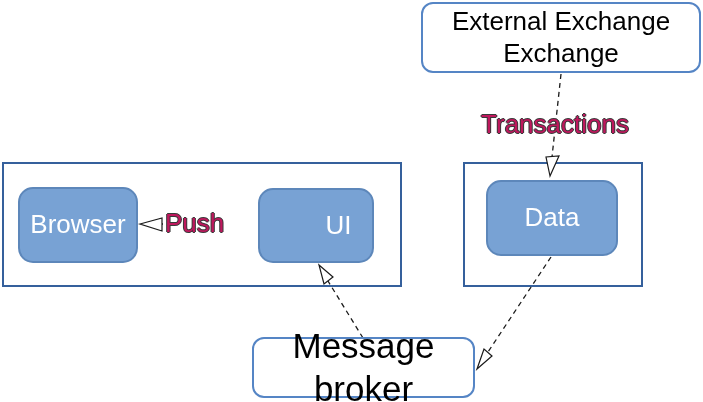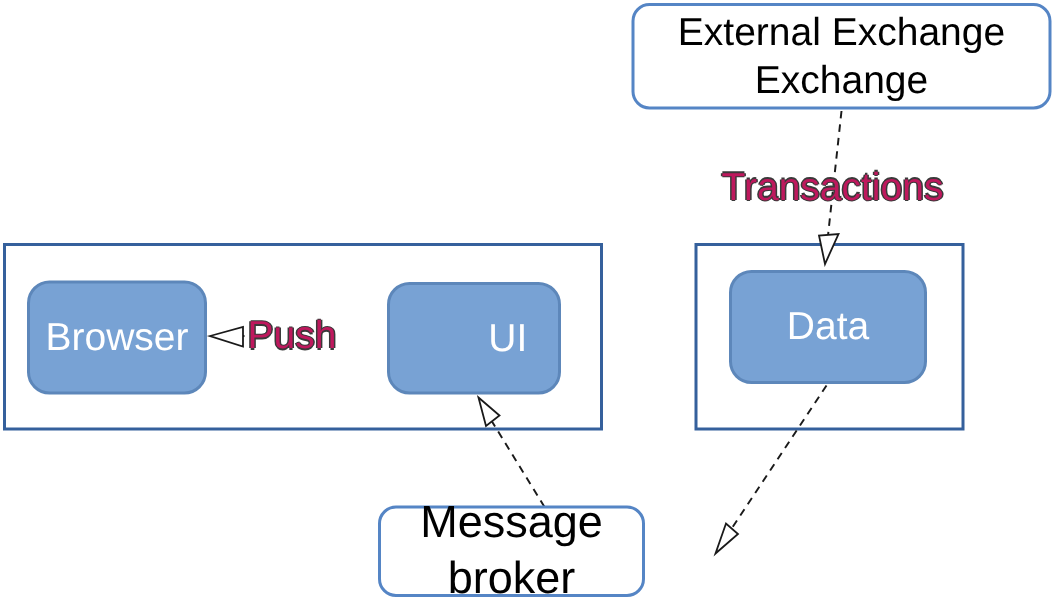--- a/index.html
+++ b/index.html
@@ -77,21 +77,21 @@
     background: #ffffff;
     text-align: left;
     padding-left: 2px;
   }
   #node-ees { left: 421px; top: 2px; width: 280px; height: 71px; }
   #group-left { left: 2px; top: 162px; width: 400px; height: 125px; }
   #group-right { left: 463px; top: 162px; width: 180px; height: 125px; }
   #node-browser-page { left: 18px; top: 187px; width: 120px; height: 76px; }
   #node-ui-backend { left: 258px; top: 188px; width: 116px; height: 75px; padding-left: 45px; }
   #node-data-processor { left: 486px; top: 180px; width: 132px; height: 76px; }
-  #node-message-broker { left: 252px; top: 337px; width: 178px; height: 61px; font-size: 30px; }
+  #node-message-broker { left: 252px; top: 337px; width: 223px; height: 61px; font-size: 35px; }
   .edge-line {
     stroke: #1a1a1a;
     stroke-width: 1.3;
     stroke-dasharray: 5 4;
     fill: none;
   }
   .edge-head {
     fill: #ffffff;
     stroke: #1a1a1a;
     stroke-width: 1.2;

